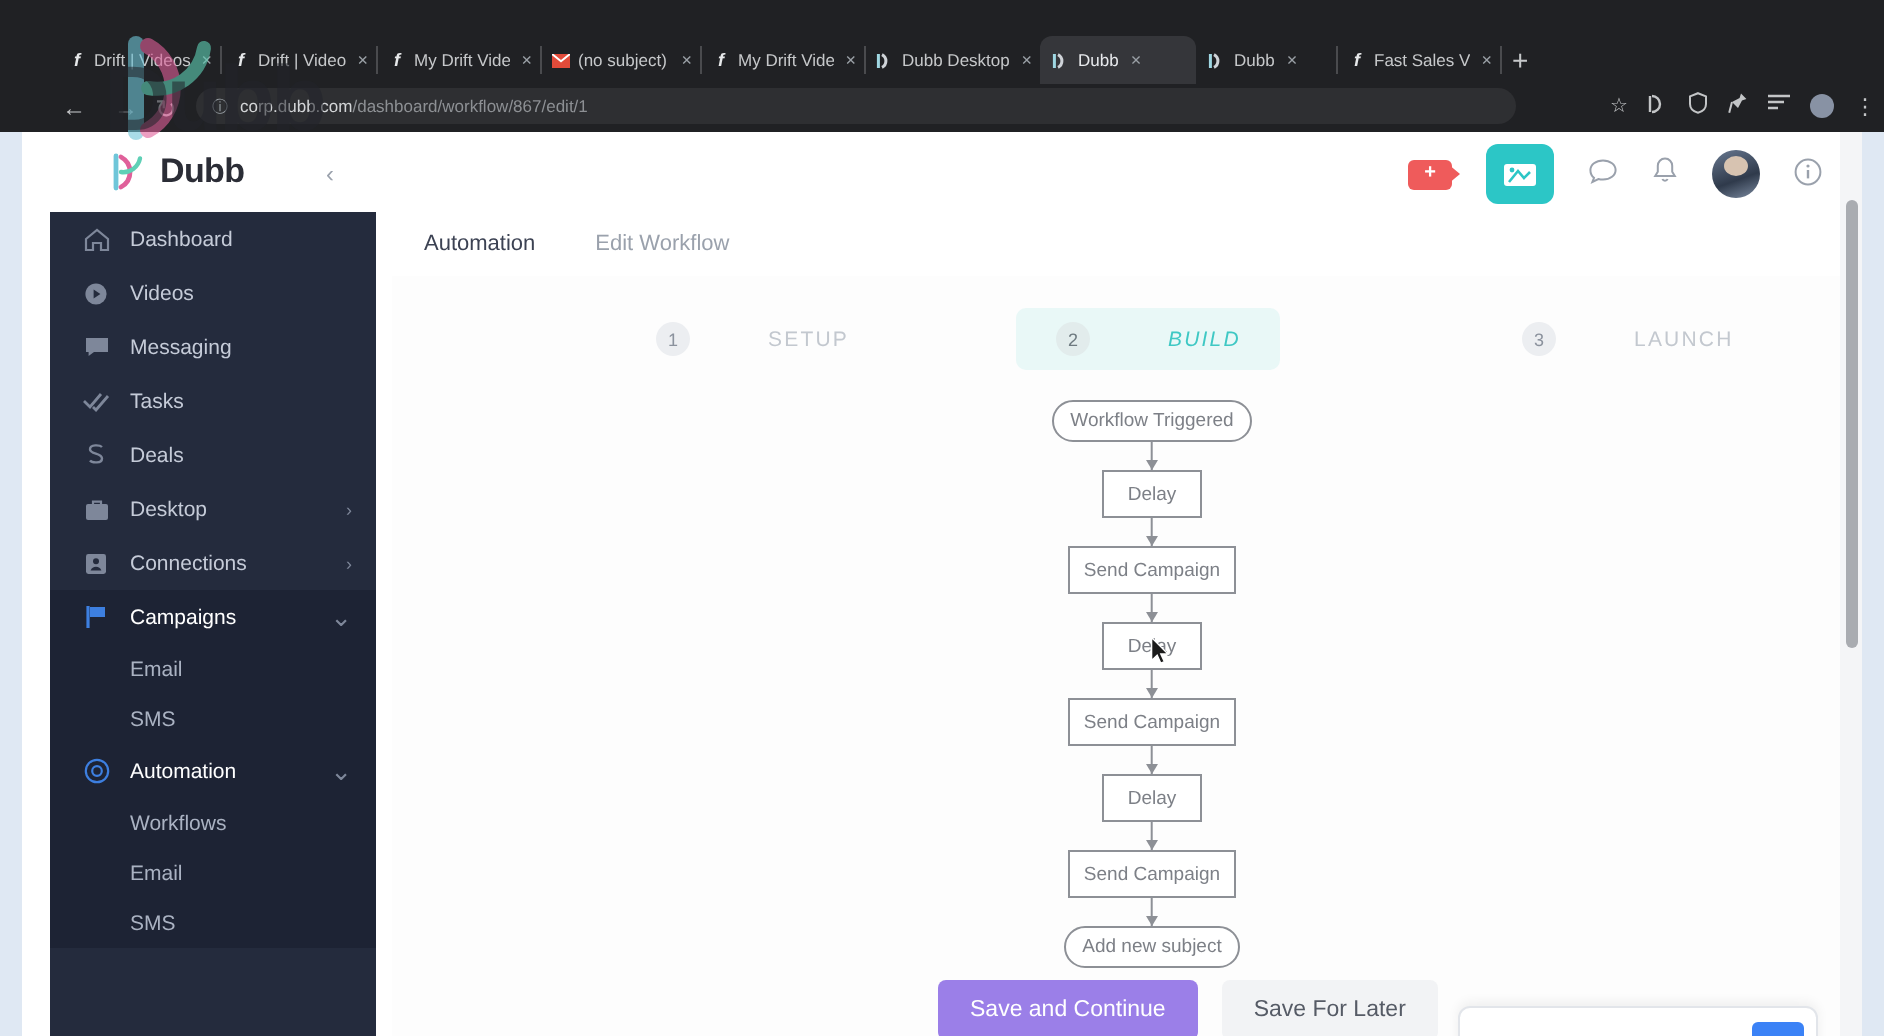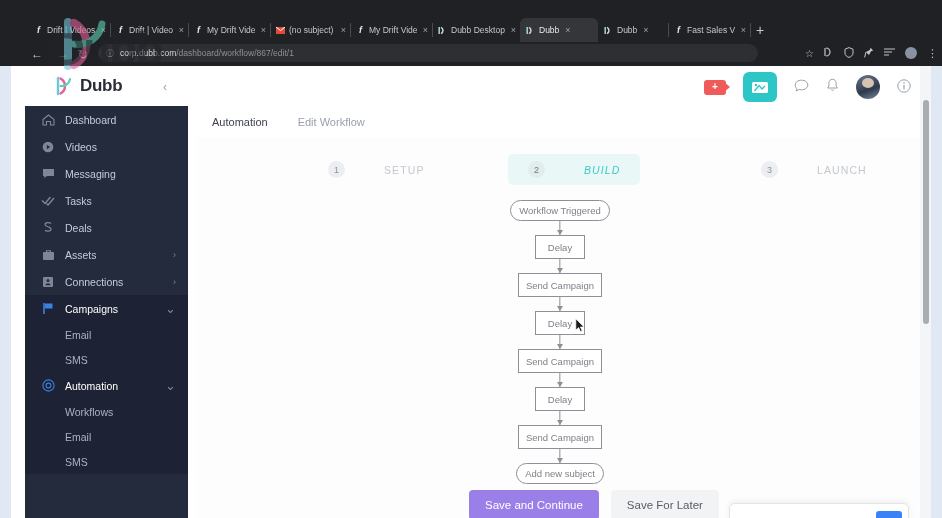--- a/index.html
+++ b/index.html
@@ -87,21 +87,21 @@
   .step { position:absolute; display:flex; align-items:center; gap:11px; padding:7px 20px; border-radius:5px; }
   .step .num { width:17px; height:17px; border-radius:50%; background:#eceef1; color:#8b929d; font-size:9px; display:flex; align-items:center; justify-content:center; }
   .step .slabel { font-size:10.5px; letter-spacing:1.1px; color:#c3c8cf;margin-left:28px; }
   .step.setup { left:112px; }
   .step.build { left:312px; background:#e9f8f7; }
   .step.build .num { background:#e2ecec; color:#6e7a80; }
   .step.build .slabel { color:#3fc8c4;font-style:italic; }
   .step.launch { left:545px; }
 
   
-  .flow { position:absolute; left:0; top:62px; width:728px; height:240px; }
+  .flow { position:absolute; left:16px; top:62px; width:728px; height:240px; }
   .node {
     position:absolute; left:50%; transform:translateX(-50%);
     border:1.3px solid #8d9096; background:#fff; color:#7d8087;
     display:flex; align-items:center; justify-content:center; font-size:9.5px; white-space:nowrap;
   }
   .node.pill { border-radius:14px; }
   .conn { position:absolute; left:50%; transform:translateX(-50%); width:1.3px; background:#8d9096; }
   .arrow { position:absolute; left:50%; transform:translateX(-50%); width:0; height:0; border-left:3.5px solid transparent; border-right:3.5px solid transparent; border-top:5px solid #8d9096; }
 
   
@@ -345,21 +345,21 @@
           </span>
           <span>Deals</span>
         </div>
         <div class="side-item">
           <span class="sico">
             <svg width="13" height="12" viewBox="0 0 13 12">
               <rect x="1" y="3" width="11" height="8" rx="1" fill="currentColor"></rect>
               <path d="M4.5 3V1.8h4V3" stroke="currentColor" stroke-width="1.1" fill="none"></path>
             </svg>
           </span>
-          <span>Assets</span>
+          <span>Desktop</span>
           <span class="chev">›</span>
         </div>
         <div class="side-item">
           <span class="sico">
             <svg width="12" height="12" viewBox="0 0 12 12">
               <rect x="1" y="1" width="10" height="10" rx="1.2" fill="currentColor"></rect>
               <circle cx="6" cy="4.6" r="1.5" fill="#242b3d"></circle>
               <path d="M3.3 9.2a2.9 2.9 0 0 1 5.4 0z" fill="#242b3d"></path>
             </svg>
           </span>

